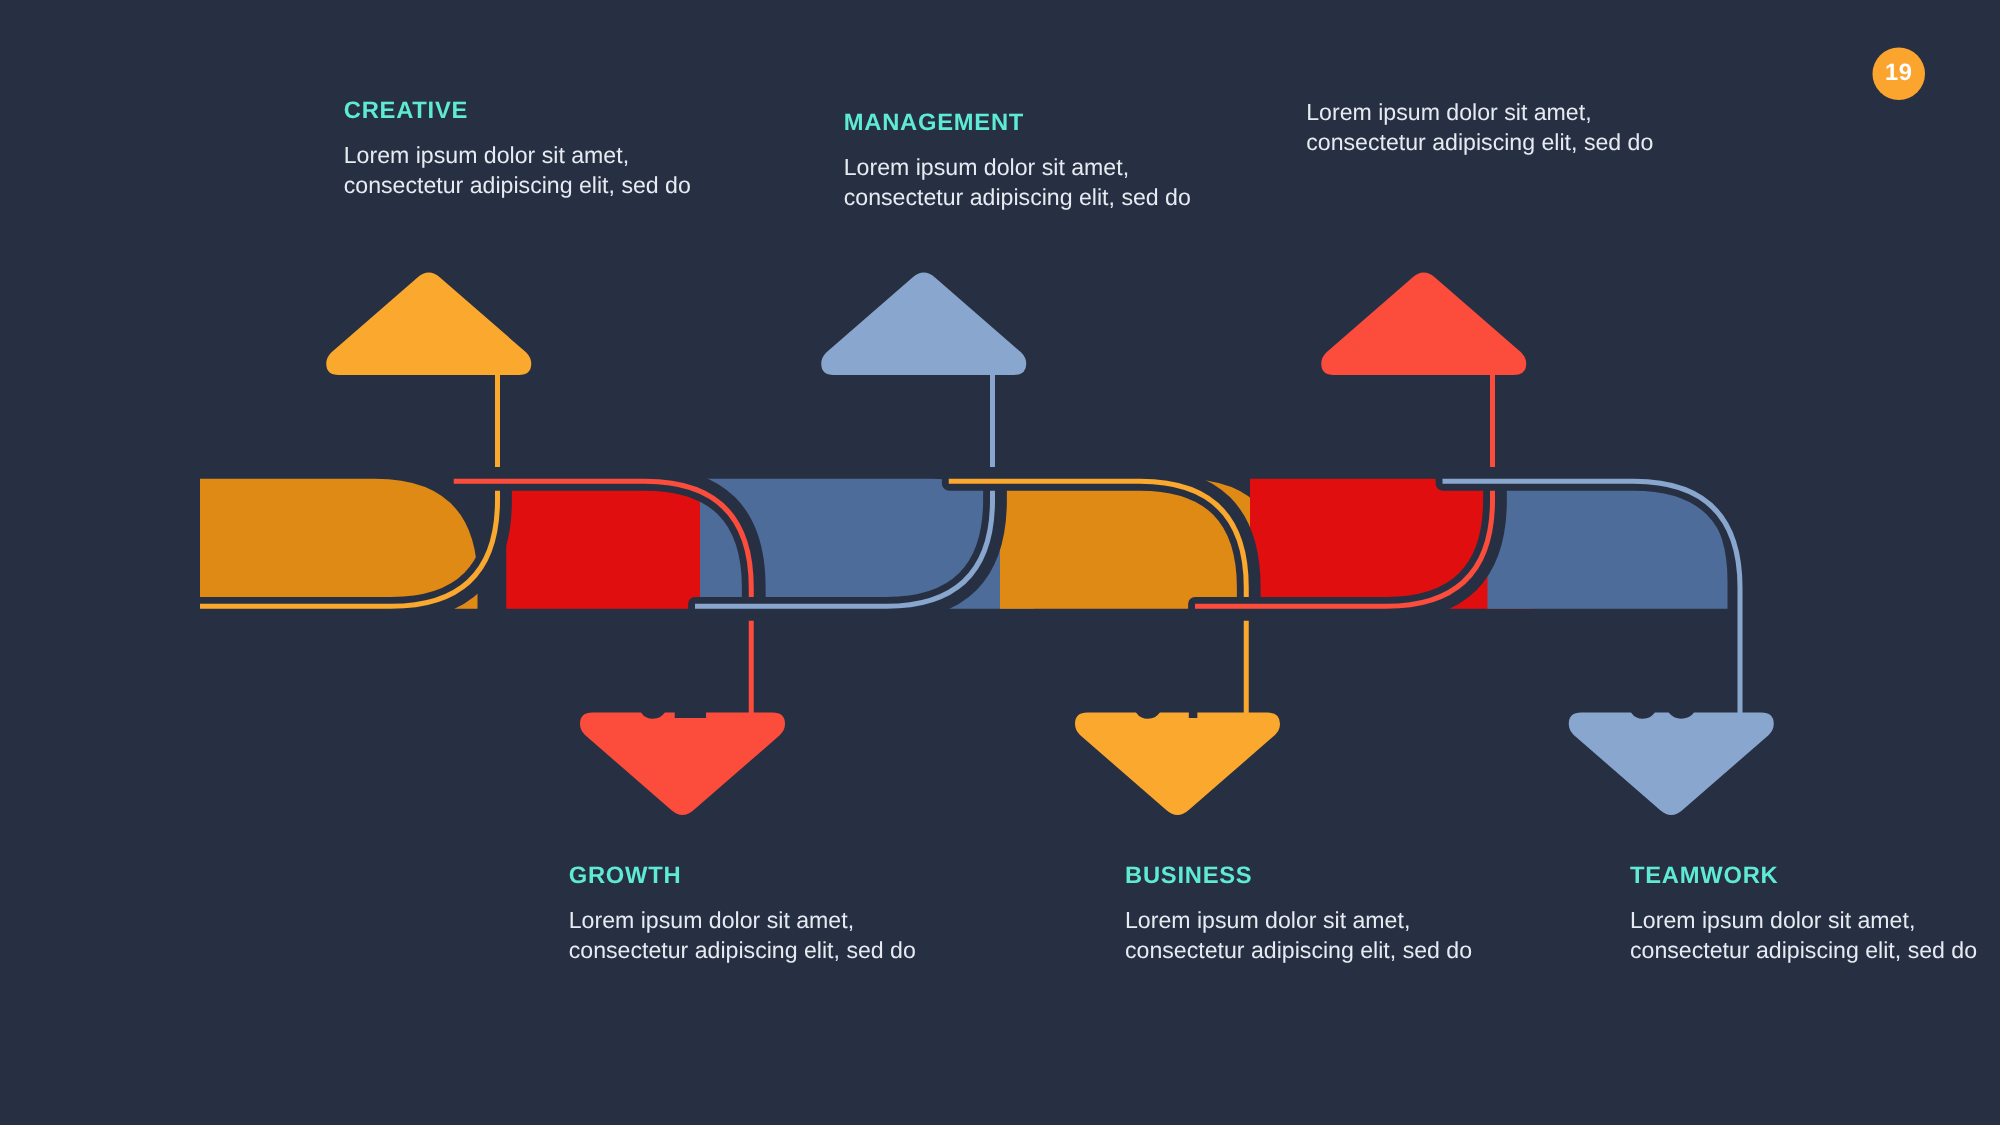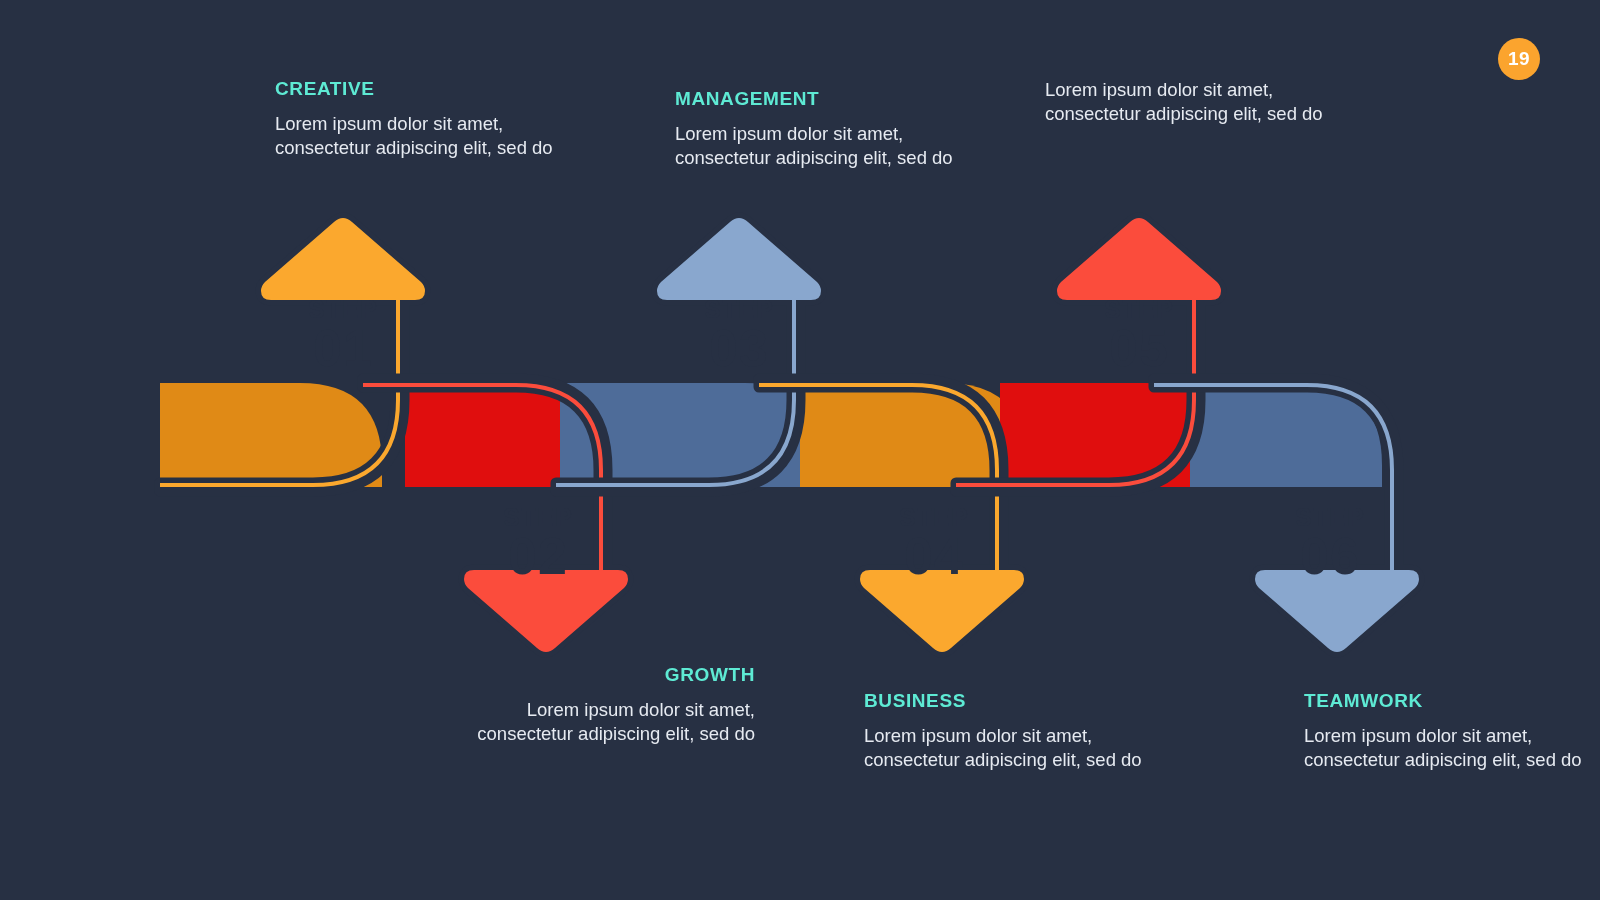--- a/index.html
+++ b/index.html
@@ -24,22 +24,22 @@
     color:#5eead4; font-size:19px; font-weight:bold;
     letter-spacing:.6px; margin-bottom:12px; white-space:nowrap;
   }
   .label-block p {
     color:#E6EAF1; font-size:18.5px; line-height:1.28; font-weight:400;
   }
 
   .top-1 { left:275px; top:78px; }
   .top-2 { left:675px; top:88px; }
   .top-3 { left:1045px; top:78px; }
-  .bot-1 { left:455px; top:664px;text-align:right; }
-  .bot-2 { left:864px; top:690px; }
+  .bot-1 { left:455px; top:690px; }
+  .bot-2 { left:900px; top:690px; }
   .bot-3 { left:1262px; top:690px;margin-left:42px; }
 
   svg.art { position:absolute; left:0; top:0; }
   .steplabel { font-family:"Liberation Sans", sans-serif; font-weight:bold; fill:#273043; }
   .step-word { font-size:25px; letter-spacing:1.2px; }
   .step-num  { font-size:52px; letter-spacing:1px; }
 </style>
 </head>
 <body>
 

